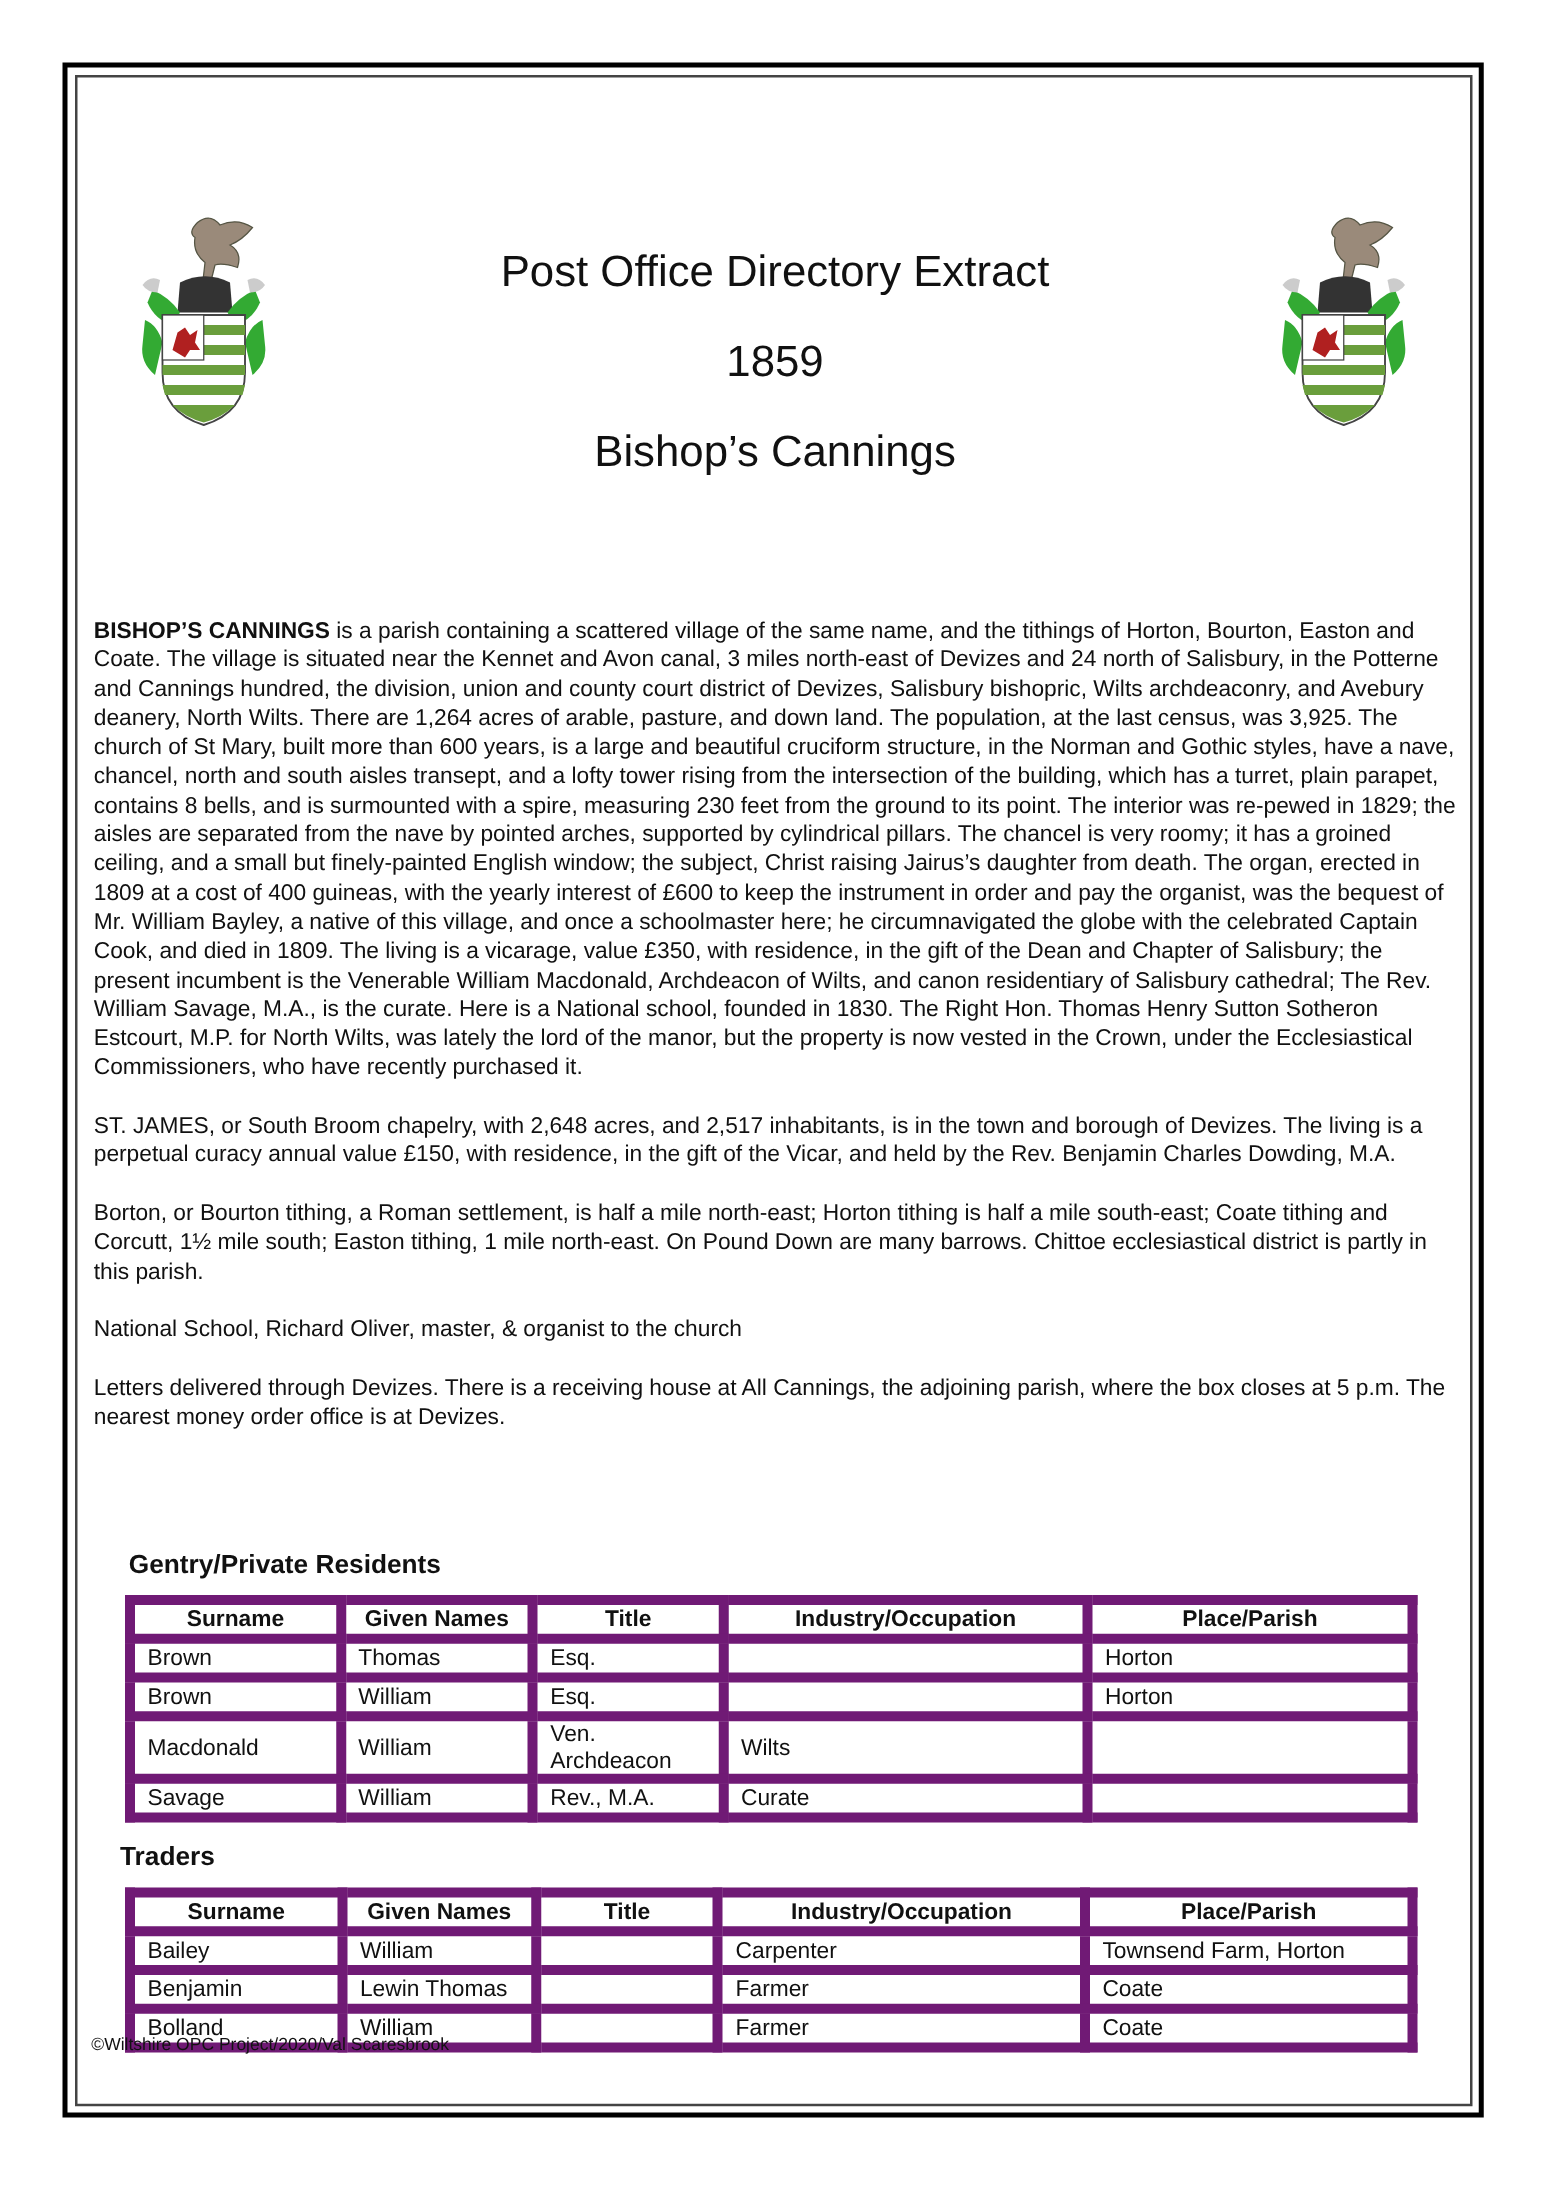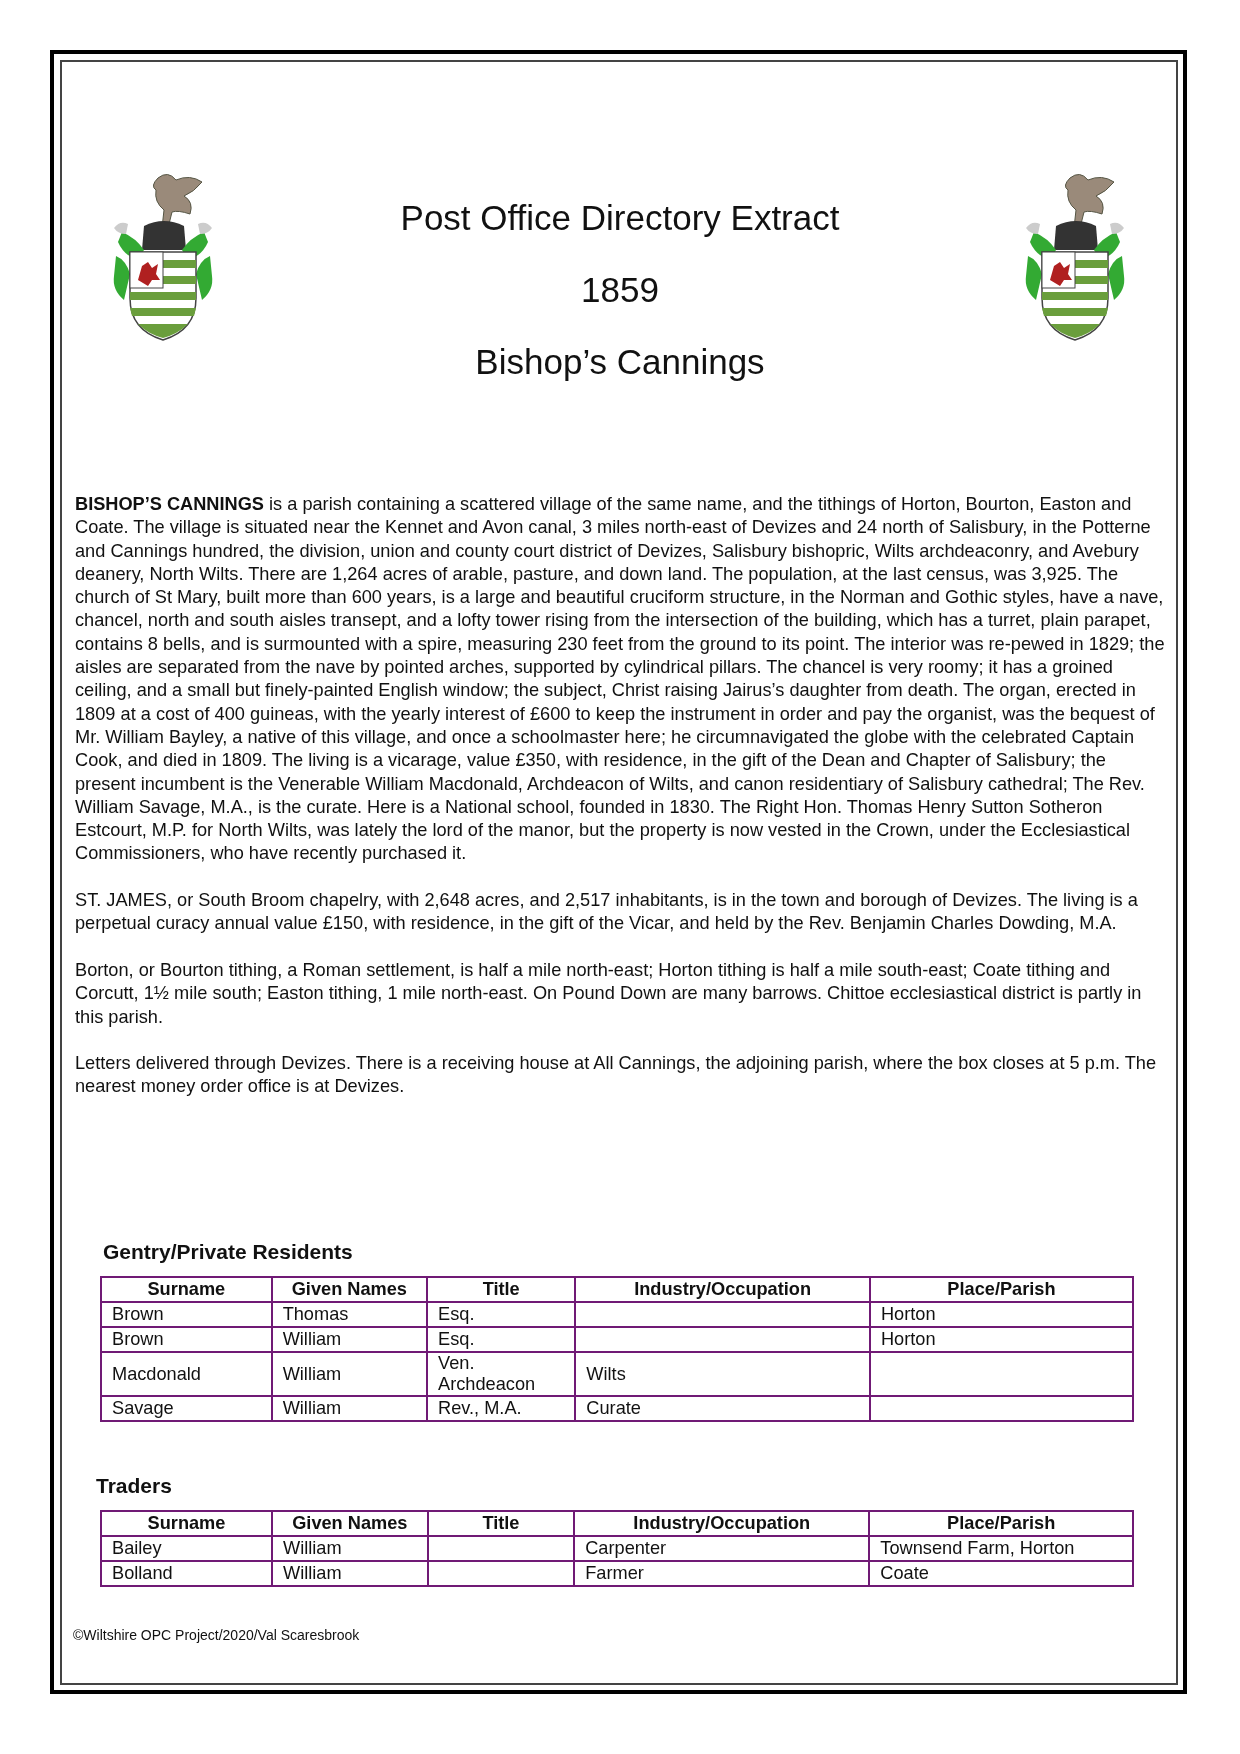--- a/index.html
+++ b/index.html
@@ -21,21 +21,21 @@
     .body-text { position: absolute; left: 75px; width: 1095px; font-size: 18.2px; line-height: 23.3px; }
     .body-text p { margin: 0 0 23.3px 0; }
     .para1 { top: 493px; }
     .bold { font-weight: bold; }
 
     .section-heading { position: absolute; font-size: 21px; font-weight: bold; margin: 0; }
     .h-gentry { left: 103px; top: 1240px; }
     .h-traders { left: 96px; top: 1474px; }
 
     table.dir { position: absolute; border-collapse: collapse; font-size: 18.2px; }
-    table.dir th, table.dir td { border: 2px solid #701a75; padding: 0 10px; height: 23px; line-height: 21px; vertical-align: middle; text-align: left; }
+    table.dir th, table.dir td { border: 8px solid #701a75; padding: 0 10px; height: 23px; line-height: 21px; vertical-align: middle; text-align: left; }
     table.dir th { font-weight: bold; text-align: center; }
     .tbl-gentry { left: 100px; top: 1276px; width: 1034px; }
     .tbl-traders { left: 100px; top: 1510px; width: 1034px; }
     col.c1 { width: 168px; } col.c2 { width: 153px; } col.c3 { width: 144px; }
     col.c4 { width: 290px; } col.c5 { width: 259px; }
     td.tall { height: 47px; }
 
     .footer { position: absolute; left: 73px; top: 1627px; font-size: 14px; }
   </style>
 </head>
@@ -101,20 +101,21 @@
   <h2 class="title-line" style="font-size:35px;">1859</h2>
 </div>
 <div class="title-block t3">
   <h2 class="title-line" style="font-size:35px;">Bishop’s Cannings</h2>
 </div>
 
 <div class="body-text para1">
   <p><span class="bold">BISHOP’S CANNINGS</span><span> is a parish containing a scattered village of the same name, and the tithings of Horton, Bourton, Easton and Coate. The village is situated near the Kennet and Avon canal, 3 miles north-east of Devizes and 24 north of Salisbury, in the Potterne and Cannings hundred, the division, union and county court district of Devizes, Salisbury bishopric, Wilts archdeaconry, and  Avebury deanery, North Wilts. There are 1,264 acres of arable, pasture, and down land.  The population, at the last census, was 3,925. The church of St Mary, built more than 600 years, is a large and beautiful cruciform structure, in the Norman and Gothic styles, have a nave, chancel, north and south aisles transept, and a lofty tower rising from the intersection of the building, which has a turret, plain parapet, contains 8 bells, and is surmounted with a spire, measuring 230 feet from the ground to its point.  The interior was re-pewed in 1829;  the aisles are separated from the nave by pointed arches, supported by cylindrical pillars. The chancel is very roomy; it has a groined ceiling, and a small but finely-painted English window; the subject, Christ raising Jairus’s daughter from death.  The organ, erected in 1809 at a cost of 400 guineas, with the yearly interest of £600 to keep the instrument in order and pay the organist, was the bequest of Mr. William Bayley, a native of this village, and once a schoolmaster here;  he circumnavigated the globe with the celebrated Captain Cook, and died in 1809. The living is a vicarage, value £350, with residence, in the gift of the Dean and Chapter of Salisbury;  the present incumbent is the Venerable William Macdonald, Archdeacon of Wilts, and canon residentiary of Salisbury cathedral;  The Rev. William Savage, M.A., is the curate. Here is a National school, founded in 1830. The Right Hon. Thomas Henry Sutton Sotheron Estcourt, M.P. for North Wilts, was lately the lord of the manor, but the property is now vested in the Crown, under the Ecclesiastical Commissioners, who have recently purchased it.</span></p>
   <p>ST. JAMES, or South Broom chapelry, with 2,648 acres, and 2,517 inhabitants, is in the town and borough of Devizes. The living is a perpetual curacy annual value £150, with residence, in the gift of the Vicar, and held by the Rev. Benjamin Charles Dowding, M.A.</p>
   <p>Borton, or Bourton tithing, a Roman settlement, is half a mile north-east; Horton tithing is half a mile south-east;  Coate tithing and Corcutt, 1½ mile south;  Easton tithing, 1 mile north-east. On Pound Down are many barrows. Chittoe ecclesiastical district is partly in this parish.</p>
+  <p>National School, Richard Oliver, master, &amp; organist to the church</p>
   <p>Letters delivered through Devizes. There is a receiving house at All Cannings, the adjoining parish, where the box closes at 5 p.m. The nearest money order office is at Devizes.</p>
 </div>
 
 <h3 class="section-heading h-gentry">Gentry/Private Residents</h3>
 <table class="dir tbl-gentry">
   <colgroup>
       <col class="c1">
       <col class="c2">
       <col class="c3">
       <col class="c4">
@@ -181,22 +182,29 @@
   </thead>
   <tbody>
     <tr>
       <td>Bailey</td>
       <td>William</td>
       <td></td>
       <td>Carpenter</td>
       <td>Townsend Farm, Horton</td>
     </tr>
     <tr>
-      <td>Bolland</td>
-      <td>William</td>
+      <td>Benjamin</td>
+      <td>Lewin Thomas</td>
       <td></td>
       <td>Farmer</td>
       <td>Coate</td>
     </tr>
+    <tr>
+      <td>Bolland</td>
+      <td>William</td>
+      <td></td>
+      <td>Farmer</td>
+      <td>Coate</td>
+    </tr>
   </tbody>
 </table>
 
 <div class="footer">©Wiltshire OPC Project/2020/Val Scaresbrook</div>
 
 </body></html>

